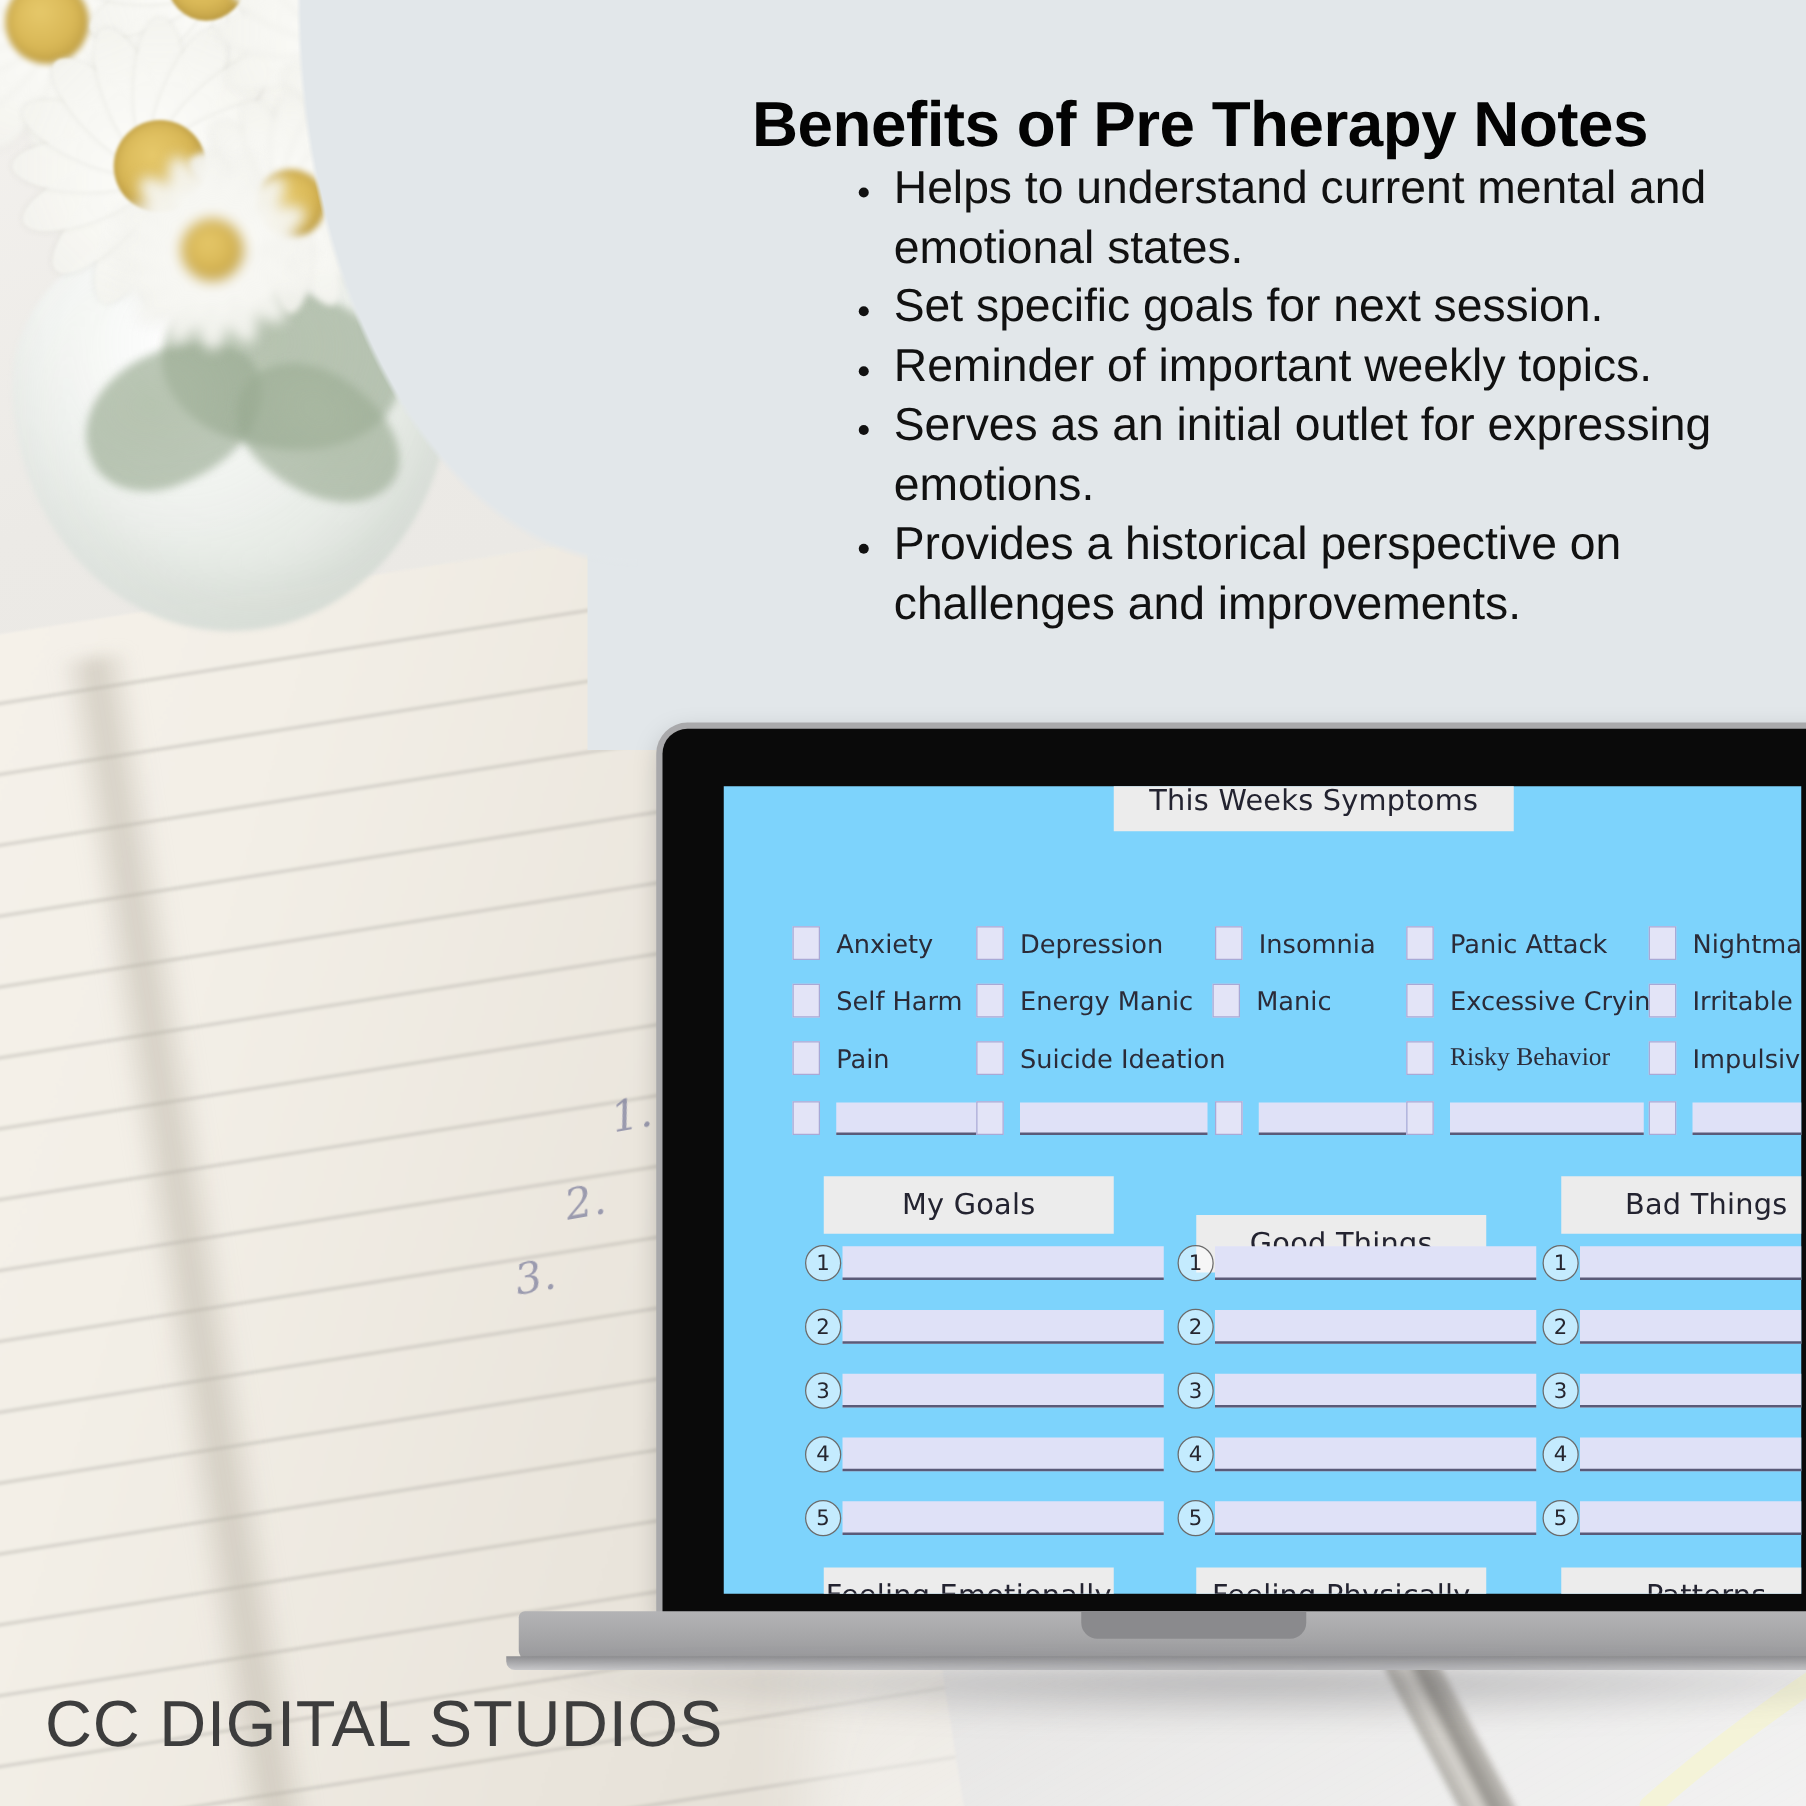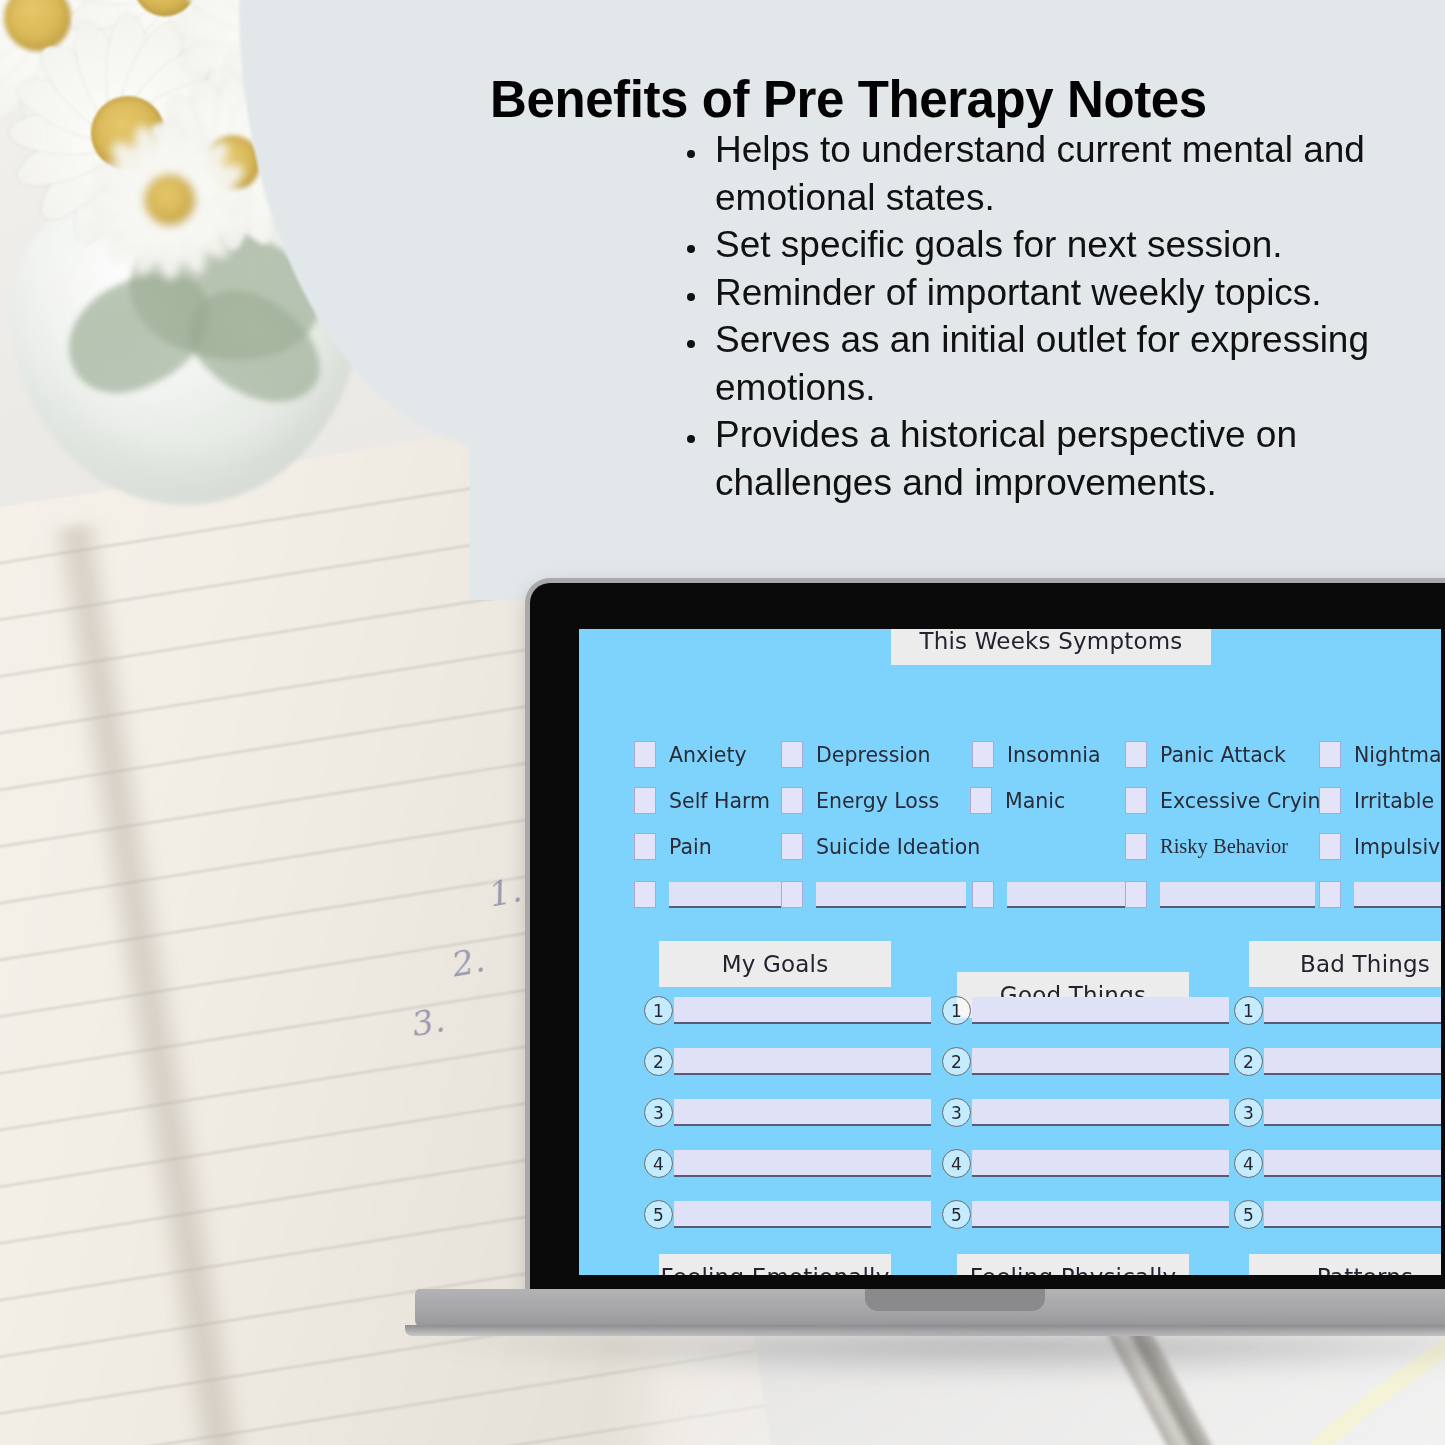--- a/index.html
+++ b/index.html
@@ -65,21 +65,21 @@
   
   .curve-svg{position:absolute;inset:0;width:1445px;height:1445px;pointer-events:none;}
 
   
   .header-panel{position:absolute;left:470px;top:0;width:975px;height:600px;
     background:#e2e7ea;}
   .header-panel::before{content:"";position:absolute;left:-260px;top:0;width:300px;height:600px;
     background:#e2e7ea;border-radius:0 0 0 0;
     -webkit-mask:radial-gradient(130% 108% at 100% 0%,#000 69%,transparent 70%);
             mask:radial-gradient(130% 108% at 100% 0%,#000 69%,transparent 70%);}
-  .title{position:absolute;left:490px;top:36px;width:940px;text-align:left;
+  .title{position:absolute;left:490px;top:36px;width:940px;text-align:center;
     font-size:51px;font-weight:bold;color:#030303;letter-spacing:-.4px;}
   .bullets{position:absolute;left:672px;top:126px;width:760px;}
   .bullets li{font-size:37px;line-height:47.5px;color:#111;margin:0 0 0 0;
     padding-left:5px;}
   .bullets ul{margin:0;padding-left:38px;list-style:disc;}
   .bullets li::marker{font-size:26px;}
 
   
   .laptop{position:absolute;left:530px;top:583px;width:960px;height:712px;}
   .lid{position:absolute;left:0;top:0;width:960px;height:712px;
@@ -377,21 +377,21 @@
               <div class="chk-row" style="left: 55px; top: 252px;">
                 <span class="chk"></span>
                 <span class="blank-field" style="position: relative; width: 118px; margin-left: 13px;"></span>
               </div>
               <div class="chk-row" style="left: 202px; top: 112px;">
                 <span class="chk"></span>
                 <span class="chk-lbl">Depression</span>
               </div>
               <div class="chk-row" style="left: 202px; top: 158px;">
                 <span class="chk"></span>
-                <span class="chk-lbl">Energy Loss</span>
+                <span class="chk-lbl">Energy Manic</span>
               </div>
               <div class="chk-row" style="left: 202px; top: 204px;">
                 <span class="chk"></span>
                 <span class="chk-lbl">Suicide Ideation</span>
               </div>
               <div class="chk-row" style="left: 202px; top: 252px;">
                 <span class="chk"></span>
                 <span class="blank-field" style="position: relative; width: 150px; margin-left: 13px;"></span>
               </div>
               <div class="chk-row" style="left: 393px; top: 112px;">
@@ -519,14 +519,15 @@
         </div>
       </div>
     </div>
     <div class="base">
       <div class="base-notch"></div>
     </div>
     <div class="base-lip"></div>
     <div class="base-shadow"></div>
   </div>
 
+  <div class="watermark">CC DIGITAL STUDIOS</div>
 
 </div>
 
 </body></html>

